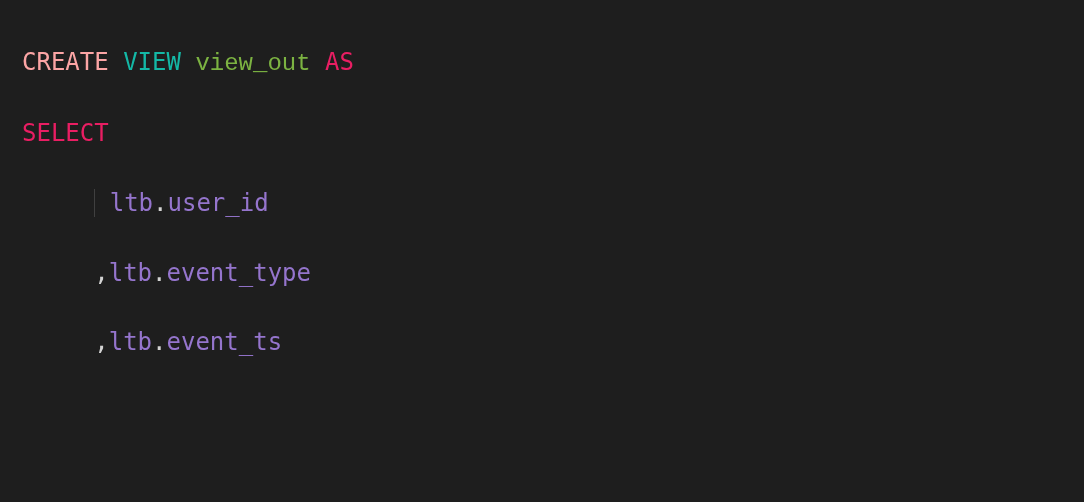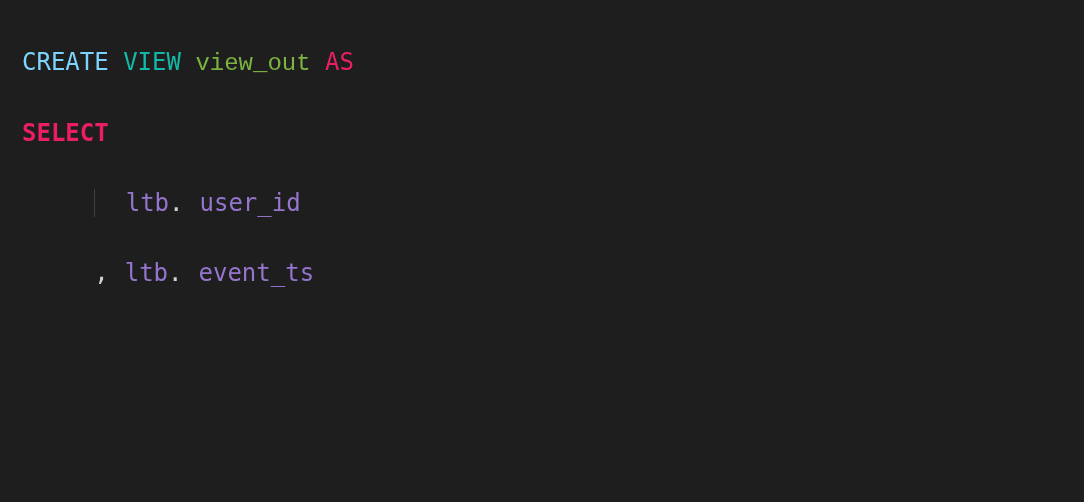--- a/index.html
+++ b/index.html
@@ -21,35 +21,36 @@
       padding-left: 22px;
       white-space: pre;
     }
     .line {
       display: block;
     }
     .indent-guide {
       border-left: 1px solid #404040;
       display: inline;
     }
-    .kw-create { color: #7dd3fc; }
+    .kw-create { color: #fca5a5; }
     .kw-view { color: #14b8a6; }
     .kw-as { color: #e91e63; text-align: center; }
-    .kw-select { color: #e91e63; font-weight: bold; }
+    .kw-select { color: #e91e63; }
     .view-name { color: #7cb342; font-family: Liberation Mono, monospace; }
-    .identifier { color: #9575cd; margin-left: 16px; }
+    .identifier { color: #9575cd; }
     .dot { color: #d4d4d4; }
     .comma { color: #d4d4d4; }
   </style>
 </head>
 <body>
 
 <div class="code-container">
 <span class="line"><span class="kw-create">CREATE</span> <span class="kw-view">VIEW</span> <span class="view-name">view_out</span> <span class="kw-as">AS</span></span>
 <span class="line"><span class="kw-select">SELECT</span></span>
 <span class="line">     <span class="indent-guide"></span> <span class="identifier">ltb</span><span class="dot">.</span><span class="identifier">user_id</span></span>
+<span class="line">     <span class="comma">,</span><span class="identifier">ltb</span><span class="dot">.</span><span class="identifier">event_type</span></span>
 <span class="line">     <span class="comma">,</span><span class="identifier">ltb</span><span class="dot">.</span><span class="identifier">event_ts</span></span>
 
 
 
 
 
 </div>
 
 </body></html>

